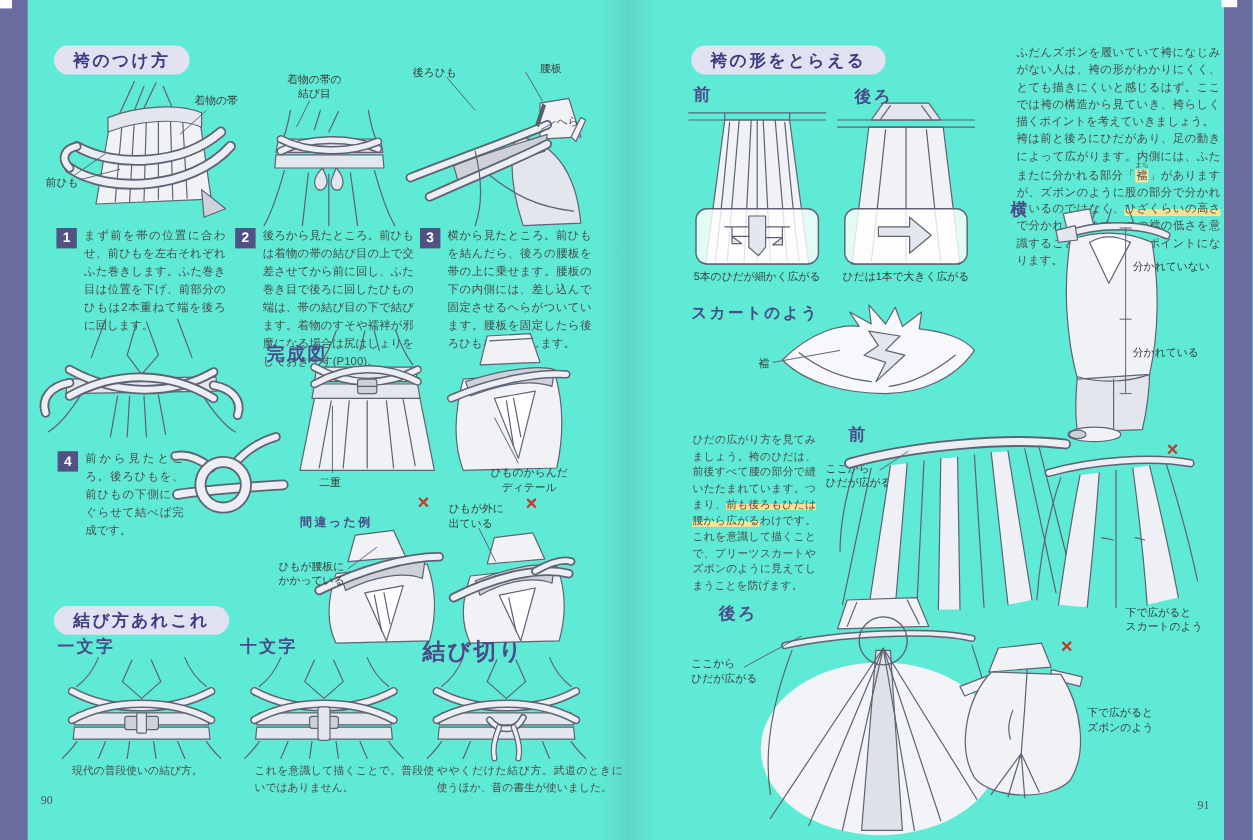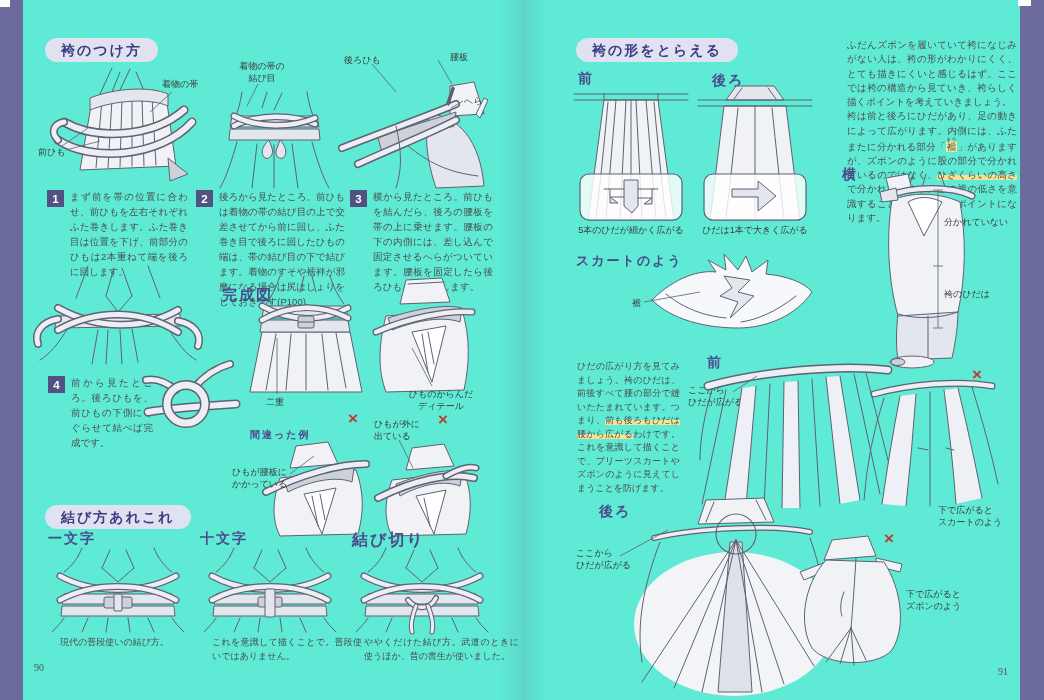--- a/index.html
+++ b/index.html
@@ -199,21 +199,21 @@
       <path class="w" d="M40,56 L70,50 L58,94 Z"></path>
       <path class="s" d="M48,58 L54,86"></path>
     </svg>
   </div>
   <div class="lbl" style="left:374px;top:418px;width:58px;">ひもが外に
 出ている</div>
 
   <div class="pill" style="left:45px;top:505px;">結び方あれこれ</div>
   <div class="serifh" style="left:48px;top:530px;font-size:14px;">一文字</div>
   <div class="serifh" style="left:200px;top:530px;font-size:14px;">十文字</div>
-  <div class="serifh" style="left:352px;top:530px;font-size:16px;">結び切り</div>
+  <div class="serifh" style="left:352px;top:530px;font-size:19px;">結び切り</div>
 
   <div class="fig" style="left:48px;top:548px;">
     <svg width="140" height="85" viewBox="0 0 140 85">
       <path class="s" d="M34,0 C30,10 24,18 16,24 M106,0 C110,10 116,18 124,24 M62,2 L54,20 M78,2 L86,20 M54,20 L70,34 L86,20"></path>
       <path class="f2" d="M16,46 L124,46 L126,56 L14,56 Z"></path>
       <path class="f2" d="M14,58 L126,58 L127,68 L13,68 Z"></path>
       <path class="rb" style="stroke-width:7" d="M12,28 C45,46 95,46 128,28"></path>
       <path class="rbi" style="stroke-width:4.5" d="M12,28 C45,46 95,46 128,28"></path>
       <path class="rb" style="stroke-width:7" d="M12,52 C45,34 95,34 128,52"></path>
       <path class="rbi" style="stroke-width:4.5" d="M12,52 C45,34 95,34 128,52"></path>
@@ -319,21 +319,21 @@
       <path class="w" d="M56,30 L72,64 L90,30 C78,24 66,24 56,30 Z"></path>
       <path class="rb" style="stroke-width:7" d="M36,24 C60,14 100,14 120,24"></path>
       <path class="rbi" style="stroke-width:4.5" d="M36,24 C60,14 100,14 120,24"></path>
       <path class="f2" d="M28,20 L44,16 L46,28 L30,30 Z"></path>
       <path class="s" d="M76,144 L76,186 M46,142 C66,148 90,146 106,140"></path>
       <ellipse class="f1" cx="60" cy="190" rx="22" ry="6"></ellipse>
       <ellipse class="f3" cx="46" cy="190" rx="7" ry="3.5"></ellipse>
     </svg>
   </div>
   <div class="lbl" style="left:944px;top:216px;">分かれていない</div>
-  <div class="lbl" style="left:944px;top:288px;">袴のひだは</div>
+  <div class="lbl" style="left:944px;top:288px;">分かれている</div>
 
   <div class="para" style="left:577px;top:360px;width:103px;font-size:9px;">
     <span>ひだの広がり方を見てみましょう。袴のひだは、前後すべて腰の部分で縫いたたまれています。つまり、</span><span class="hl">前も後ろもひだは腰から広がる</span><span>わけです。これを意識して描くことで、プリーツスカートやズボンのように見えてしまうことを防げます。</span>
   </div>
 
   <div class="serifh" style="left:707px;top:354px;font-size:14px;">前</div>
   <div class="lbl" style="left:688px;top:384px;">ここから
 ひだが広がる</div>
   <div class="fig" style="left:698px;top:356px;">
     <svg width="198" height="152" viewBox="0 0 198 152">

